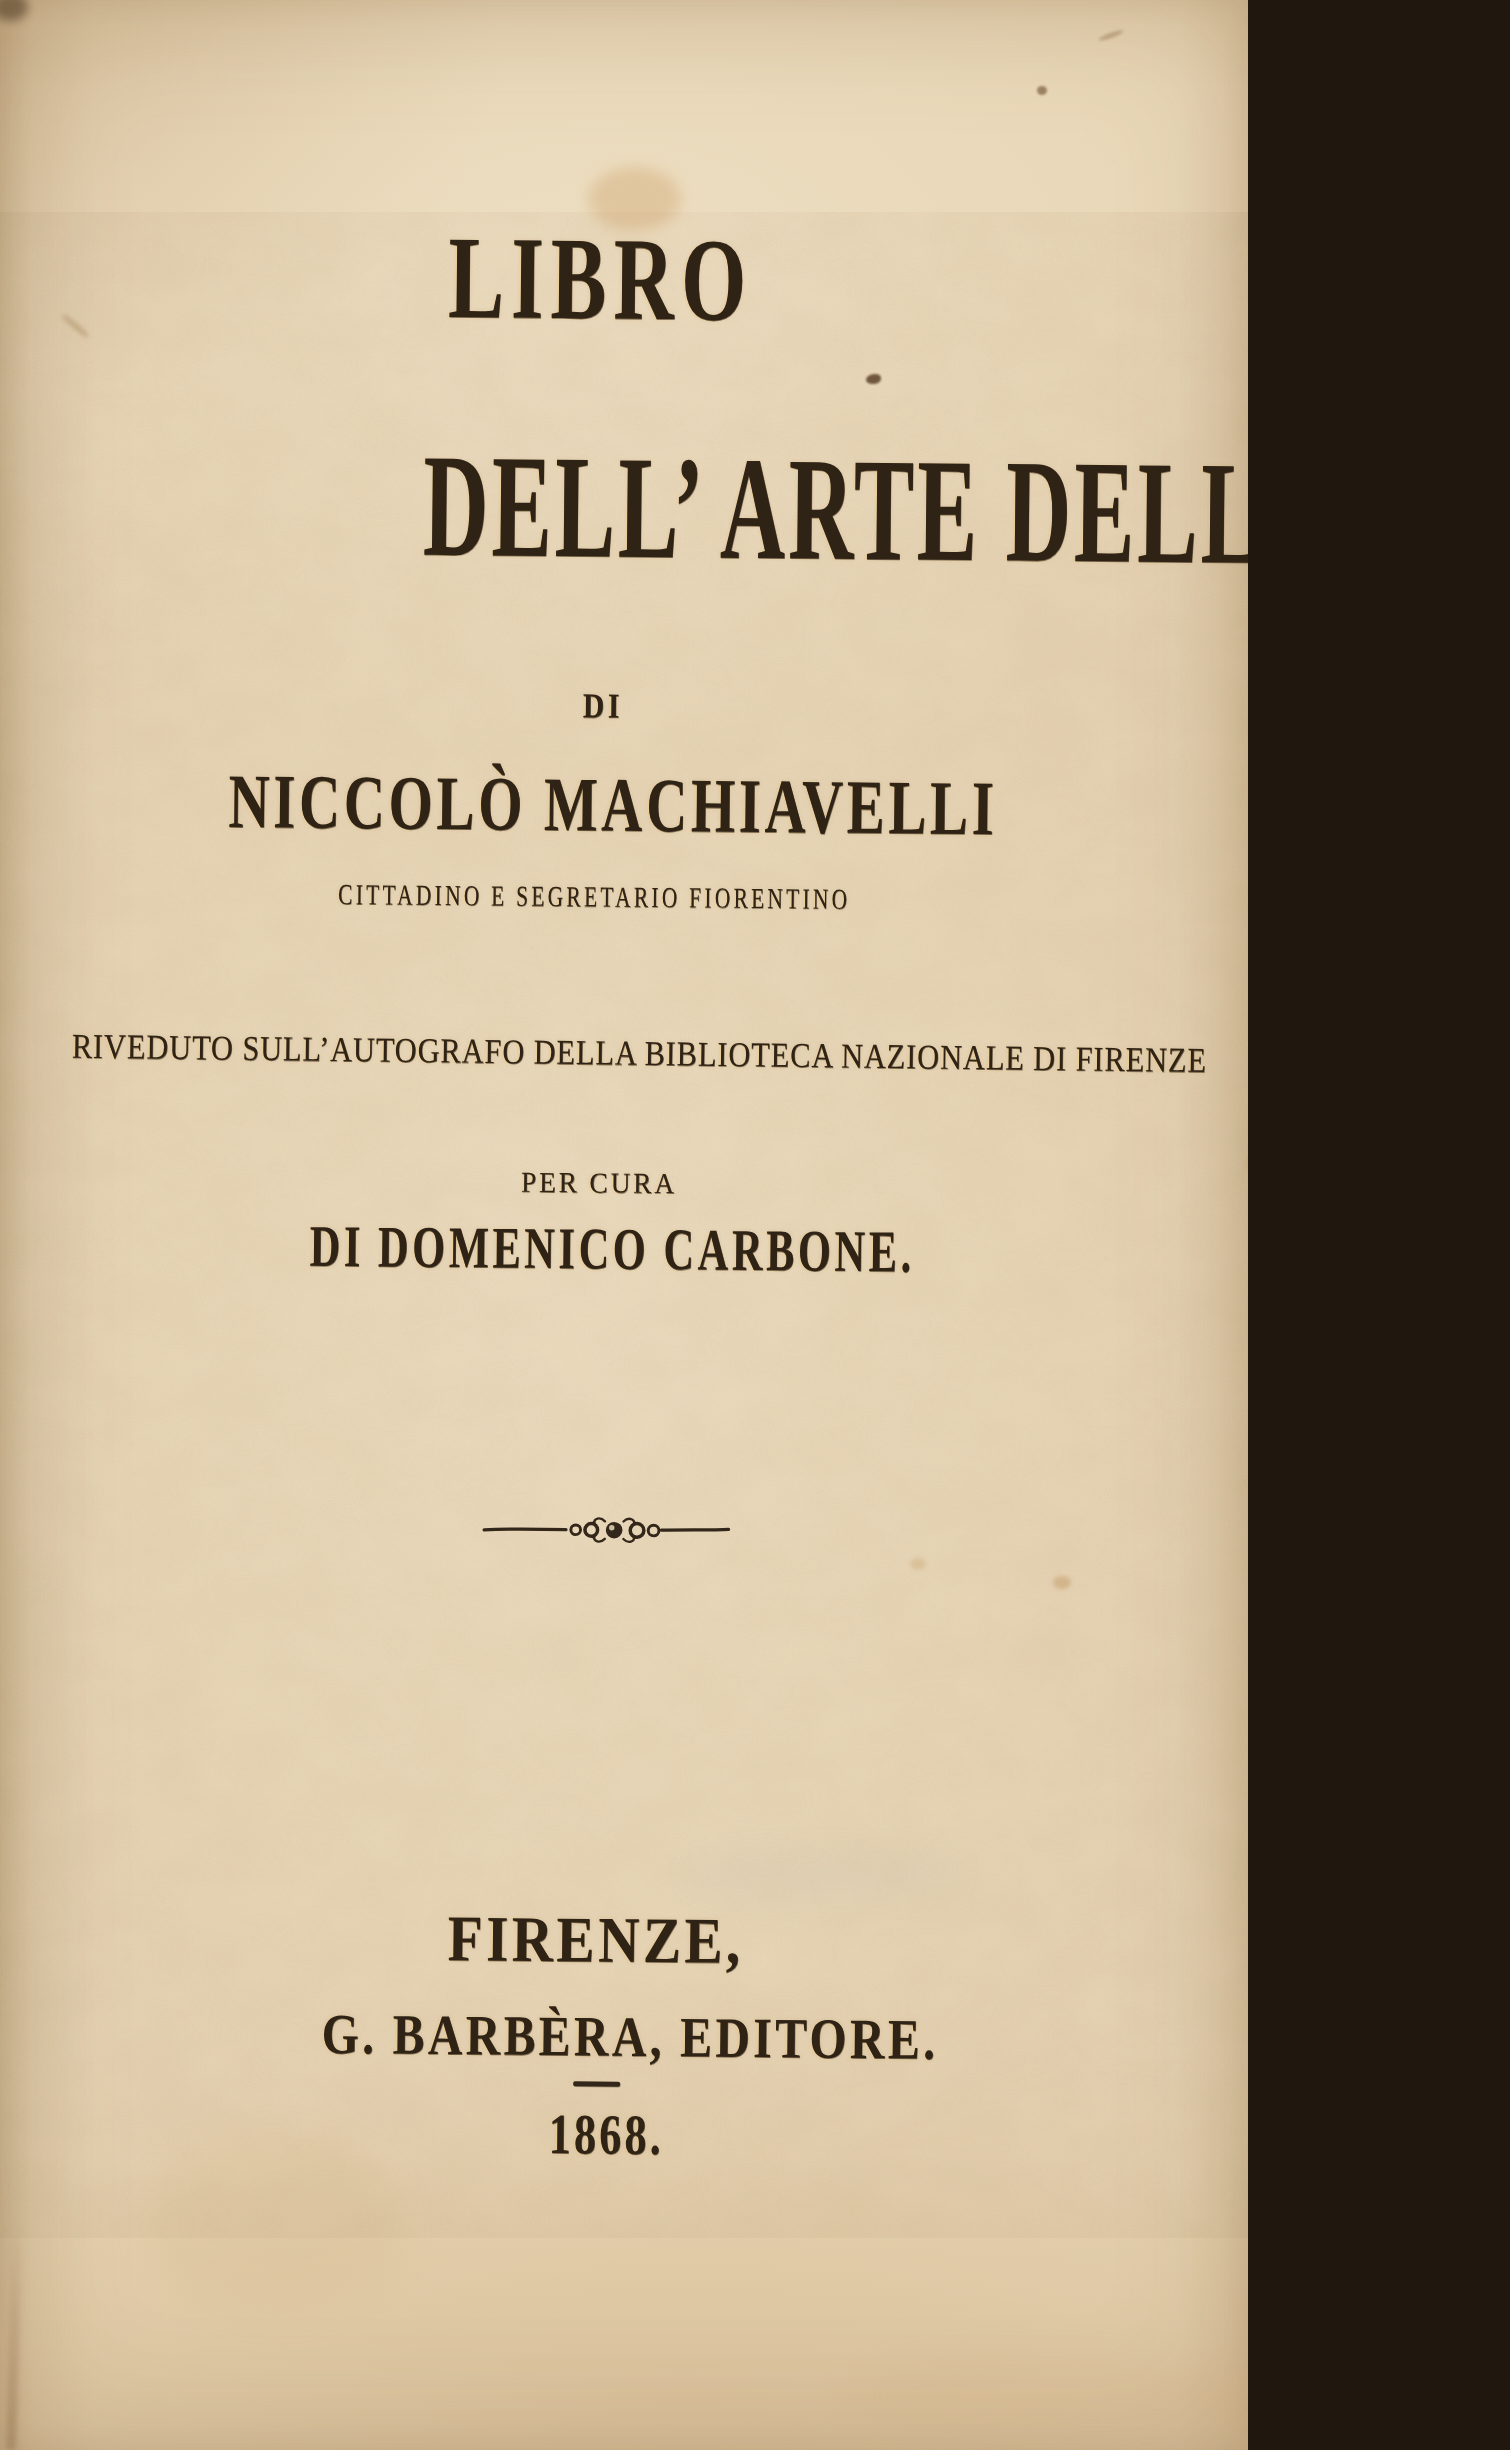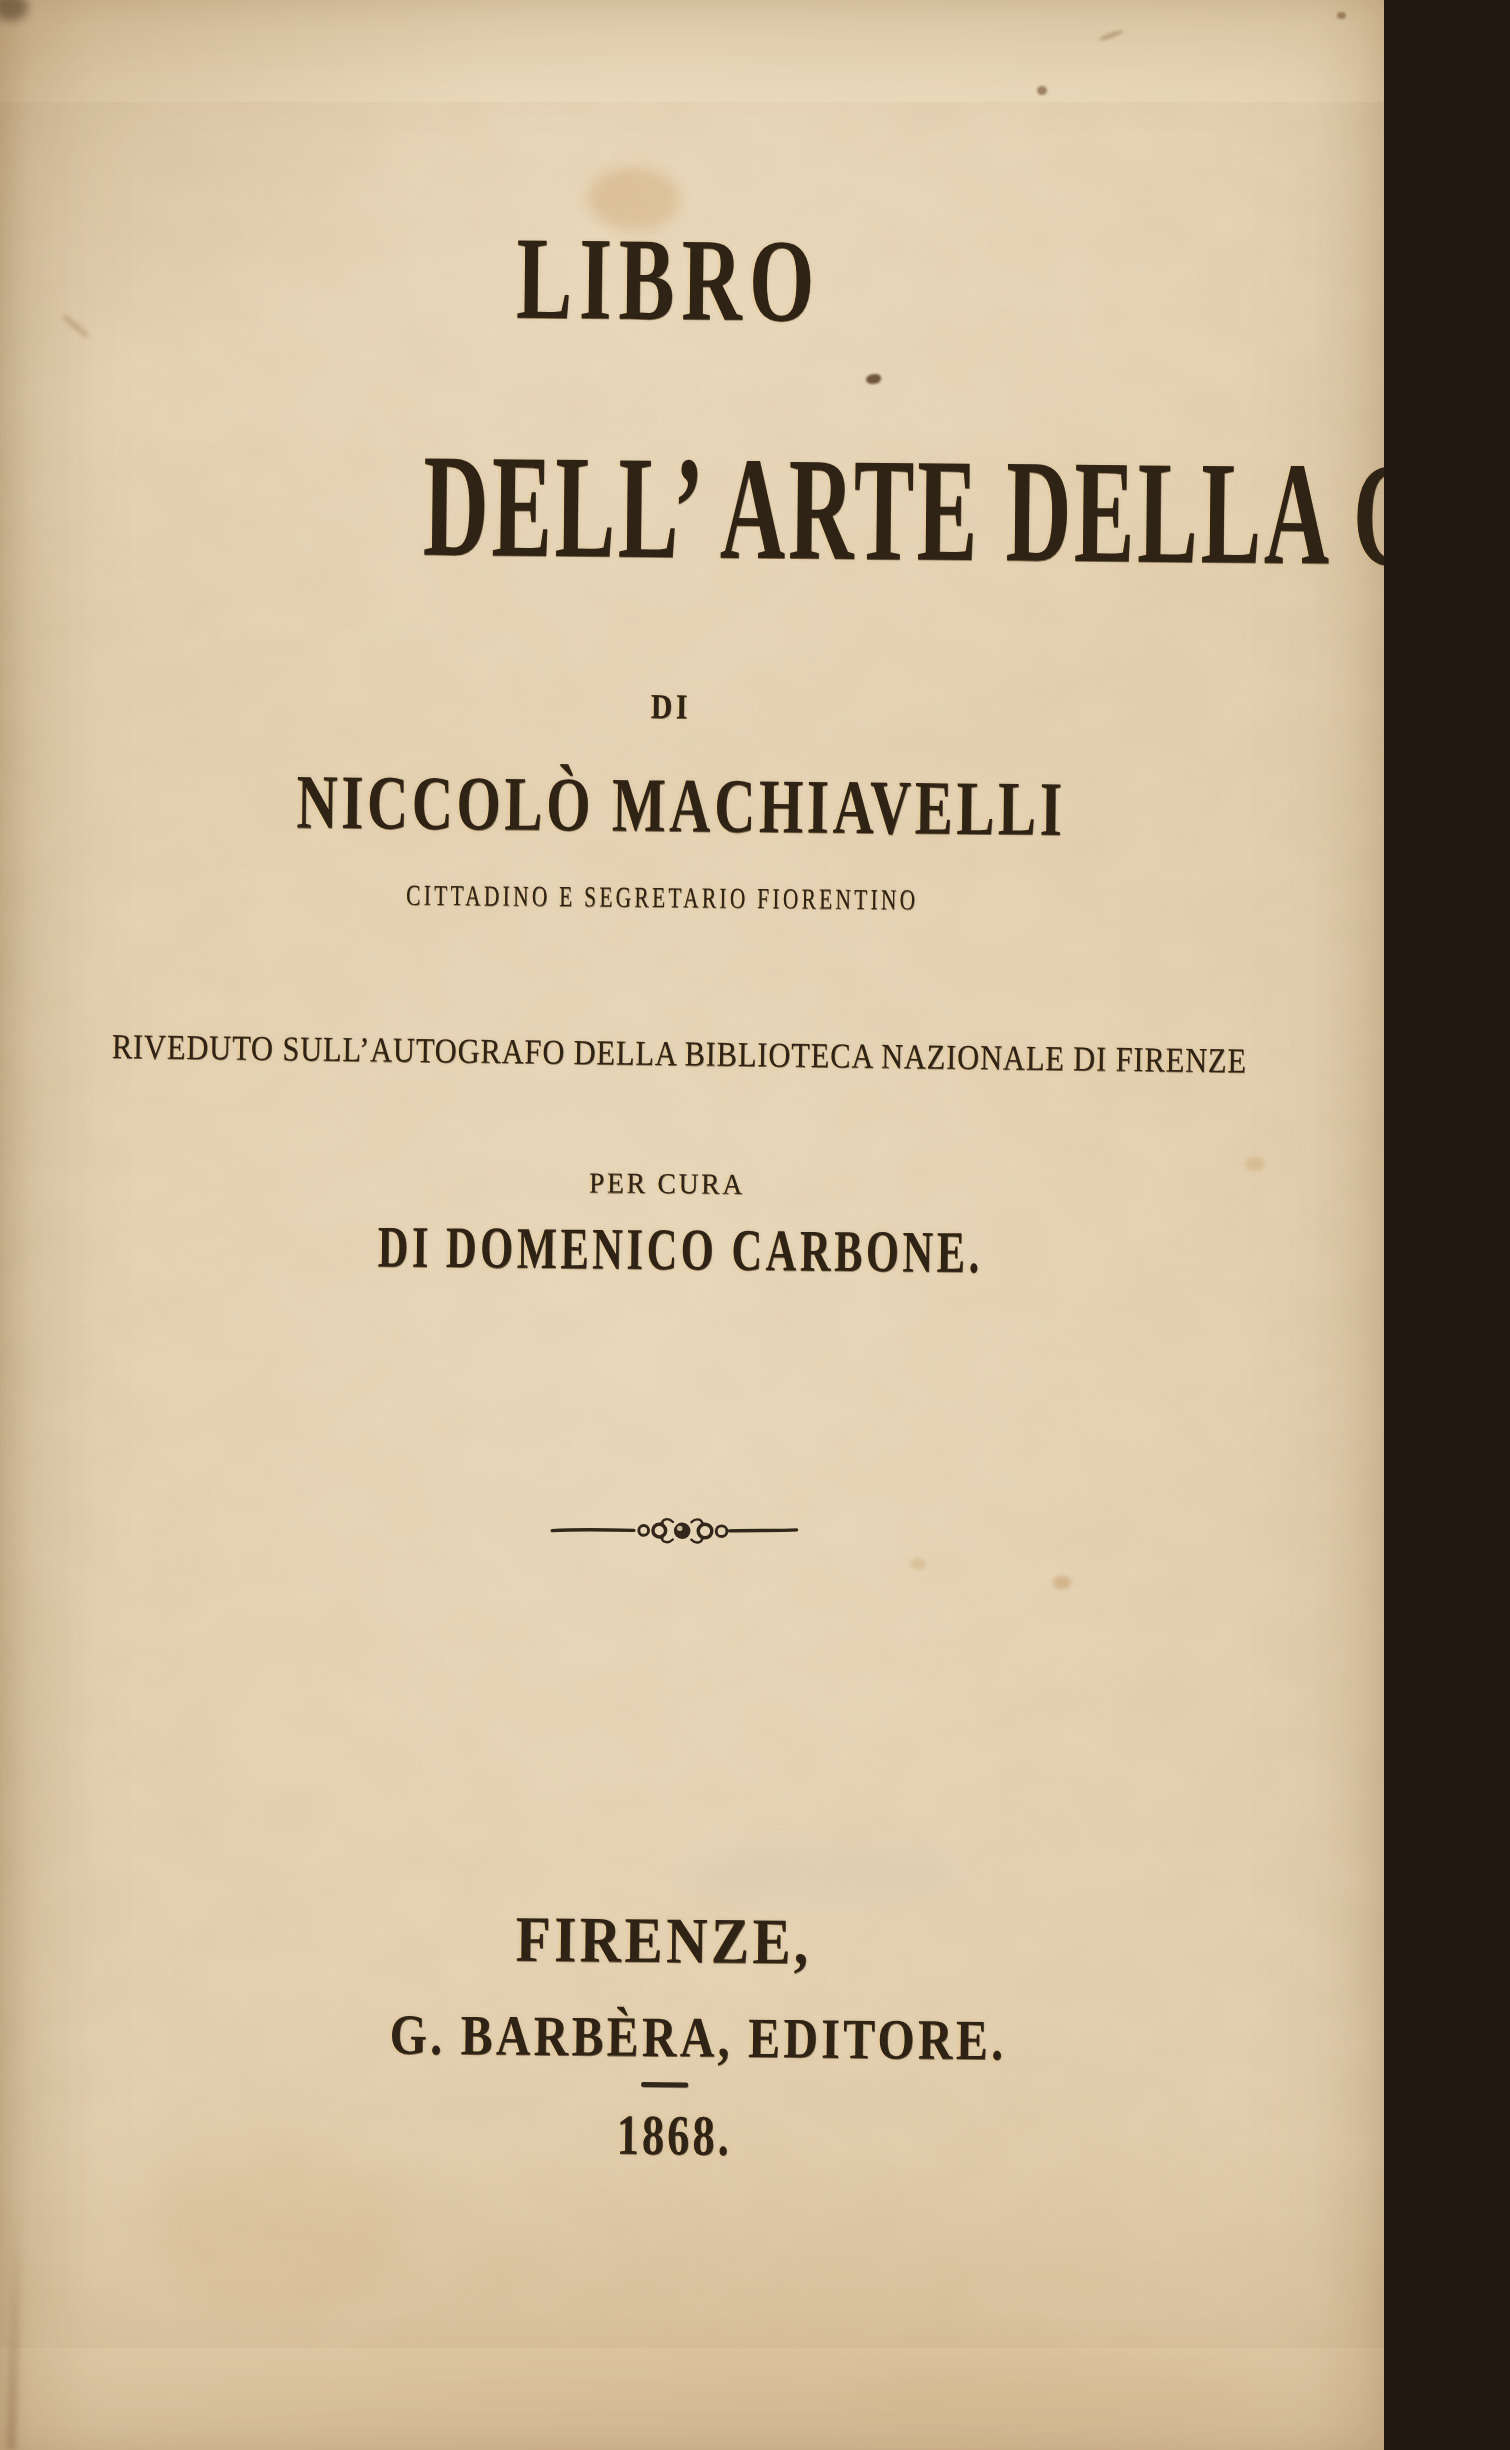--- a/index.html
+++ b/index.html
@@ -1,18 +1,18 @@
 <!DOCTYPE html>
 <html><head>
 <meta charset="utf-8">
 <style>
   html,body{margin:0;padding:0;background:#20180f;}
   .page{
     position:relative;
-    width:1384px;height:2450px;
+    width:1248px;height:2450px;
     overflow:hidden;
     font-family:"Liberation Serif","DejaVu Serif",serif;
     background:
       radial-gradient(1078px 686px at 48% 12%, rgba(255,247,228,0.28), transparent 70%),
       radial-gradient(931px 1274px at 46% 54%, rgba(250,242,220,0.30), transparent 75%),
       radial-gradient(1470px 588px at 55% 98%, rgba(200,162,110,0.20), transparent 72%),
       radial-gradient(686px 490px at 2% 2%, rgba(150,110,62,0.18), transparent 70%),
       linear-gradient(90deg, rgba(148,108,60,0.20) 0px, rgba(148,108,60,0.07) 33px, rgba(148,108,60,0.0) 93px),
       linear-gradient(270deg, rgba(170,122,72,0.12) 0px, rgba(170,122,72,0.0) 69px),
       linear-gradient(180deg, rgba(182,142,88,0.10) 0px, rgba(182,142,88,0.0) 88px, rgba(182,142,88,0.0) 88%, rgba(160,116,66,0.14) 100%),

